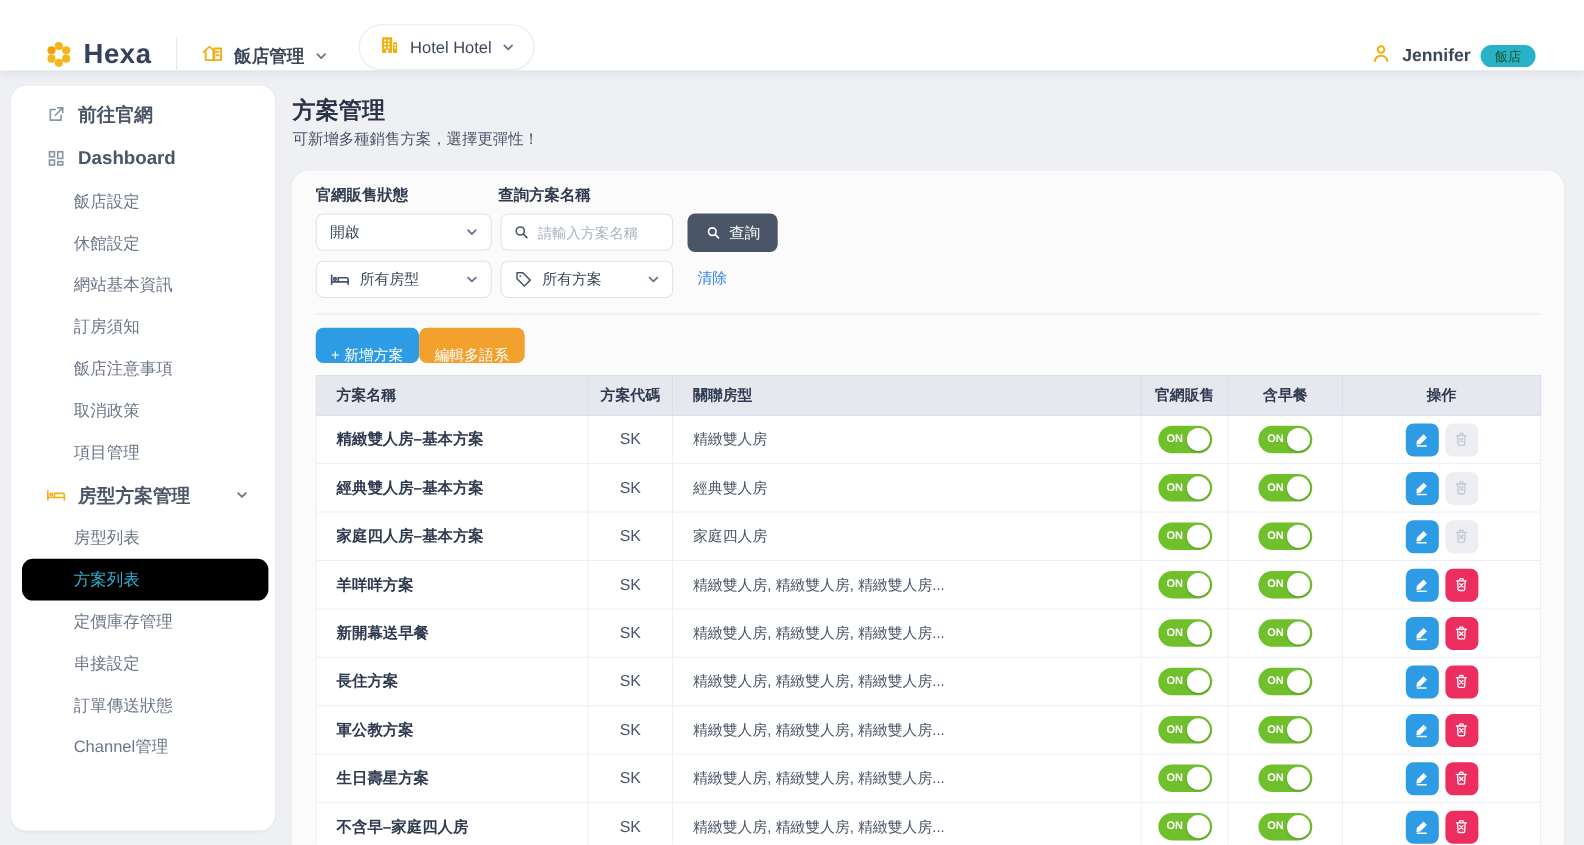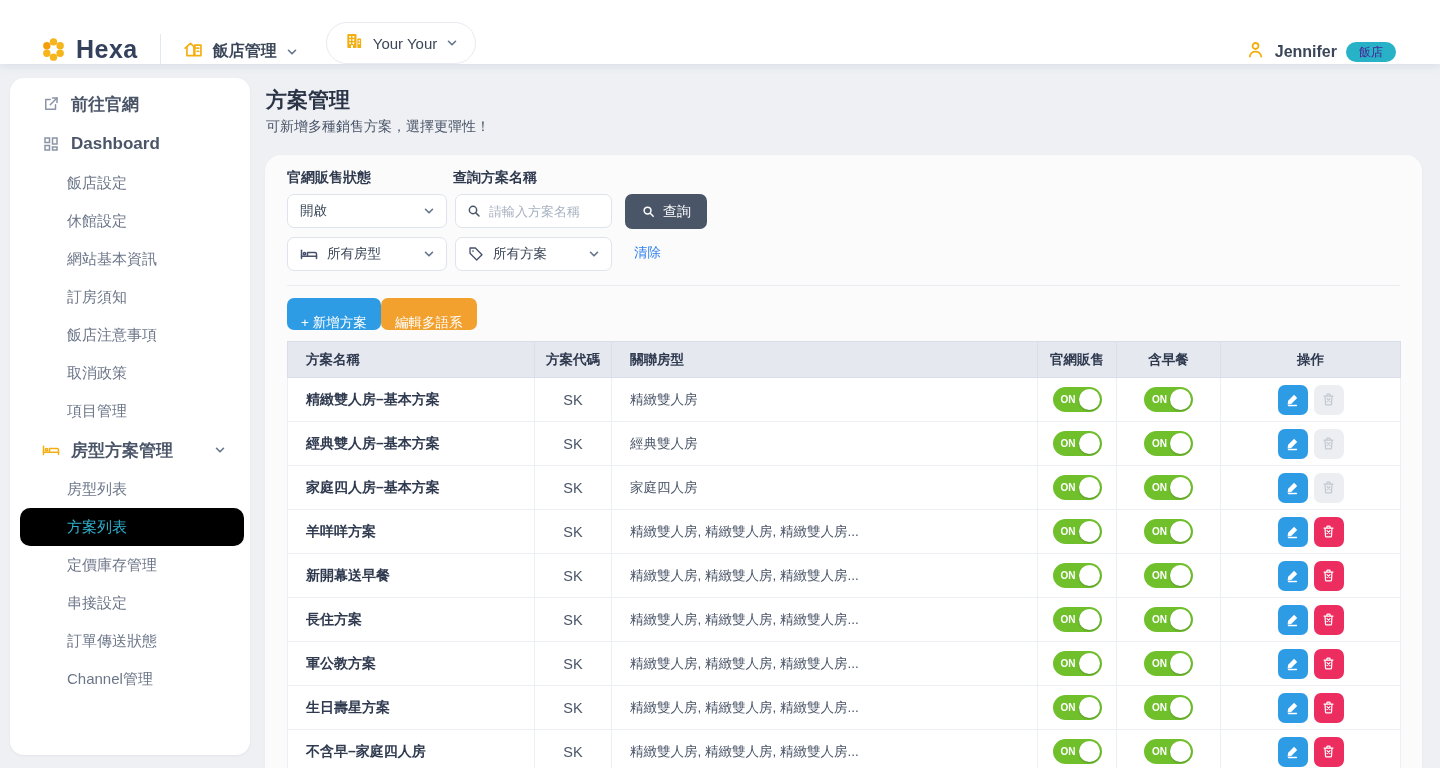--- a/index.html
+++ b/index.html
@@ -21,21 +21,21 @@
   .topnav-item .label { font-size:16px; font-weight:700; color:#3b4759; }
   .hotel-pill {
     display:flex; align-items:center; gap:9px; margin-left:28px;
     border:1px solid #e7eaf0; border-radius:21px; height:42px; padding:0 17px;
     cursor:pointer; background:#fff;
   }
   .hotel-pill .label { font-size:15px; color:#3b4759; font-weight:400; }
   .topbar-right { margin-left:auto; display:flex; align-items:center; gap:9px; }
   .user-name { font-size:16px; font-weight:700; color:#3b4759; }
   .user-badge {
-    background:#28b2c7; color:#4c1d95; font-size:12px; border-radius:12px;
+    background:#28b2c7; color:#14532d; font-size:12px; border-radius:12px;
     padding:4px 13px; line-height:1; font-weight:400;
   }
   .yellow { color:#f3ae10; }
   .gray-ic { color:#8a94a6; }
   .dark-ic { color:#47516b; }
   .chev { display:inline-flex; color:#64748b; }
   
   .sidebar {
     position:absolute; left:10px; top:78px; width:240px; bottom:13px;
     background:#fff; border-radius:14px; padding:6px 0 10px;
@@ -175,21 +175,21 @@
             <rect x="10.2" y="6" width="2.1" height="2.1"></rect>
             <rect x="6.3" y="9.8" width="2.1" height="2.1"></rect>
             <rect x="10.2" y="9.8" width="2.1" height="2.1"></rect>
             <rect x="6.3" y="13.6" width="2.1" height="2.1"></rect>
             <rect x="10.2" y="13.6" width="2.1" height="2.1"></rect>
             <rect x="8.4" y="17" width="2.4" height="3.5"></rect>
             <rect x="17.4" y="11" width="1.8" height="1.6"></rect>
             <rect x="17.4" y="14.2" width="1.8" height="1.6"></rect>
           </g>
         </svg></span>
-    <span class="label">Your Your</span>
+    <span class="label">Hotel Hotel</span>
     <span class="chev">
         <svg width="12" height="12" viewBox="0 0 12 12" fill="none">
           <path d="M2.5 4.3 6 7.8 9.5 4.3" stroke="currentColor" stroke-width="1.6" stroke-linecap="round" stroke-linejoin="round"></path>
         </svg>
       </span>
   </div>
   <div class="topbar-right">
     <span class="yellow"><svg width="21" height="21" viewBox="0 0 24 24" fill="none" stroke="currentColor" stroke-width="2.1" stroke-linecap="round">
           <circle cx="12" cy="8" r="3.4"></circle>
           <path d="M5.5 20c.7-3.6 3.3-5.5 6.5-5.5s5.8 1.9 6.5 5.5"></path>

